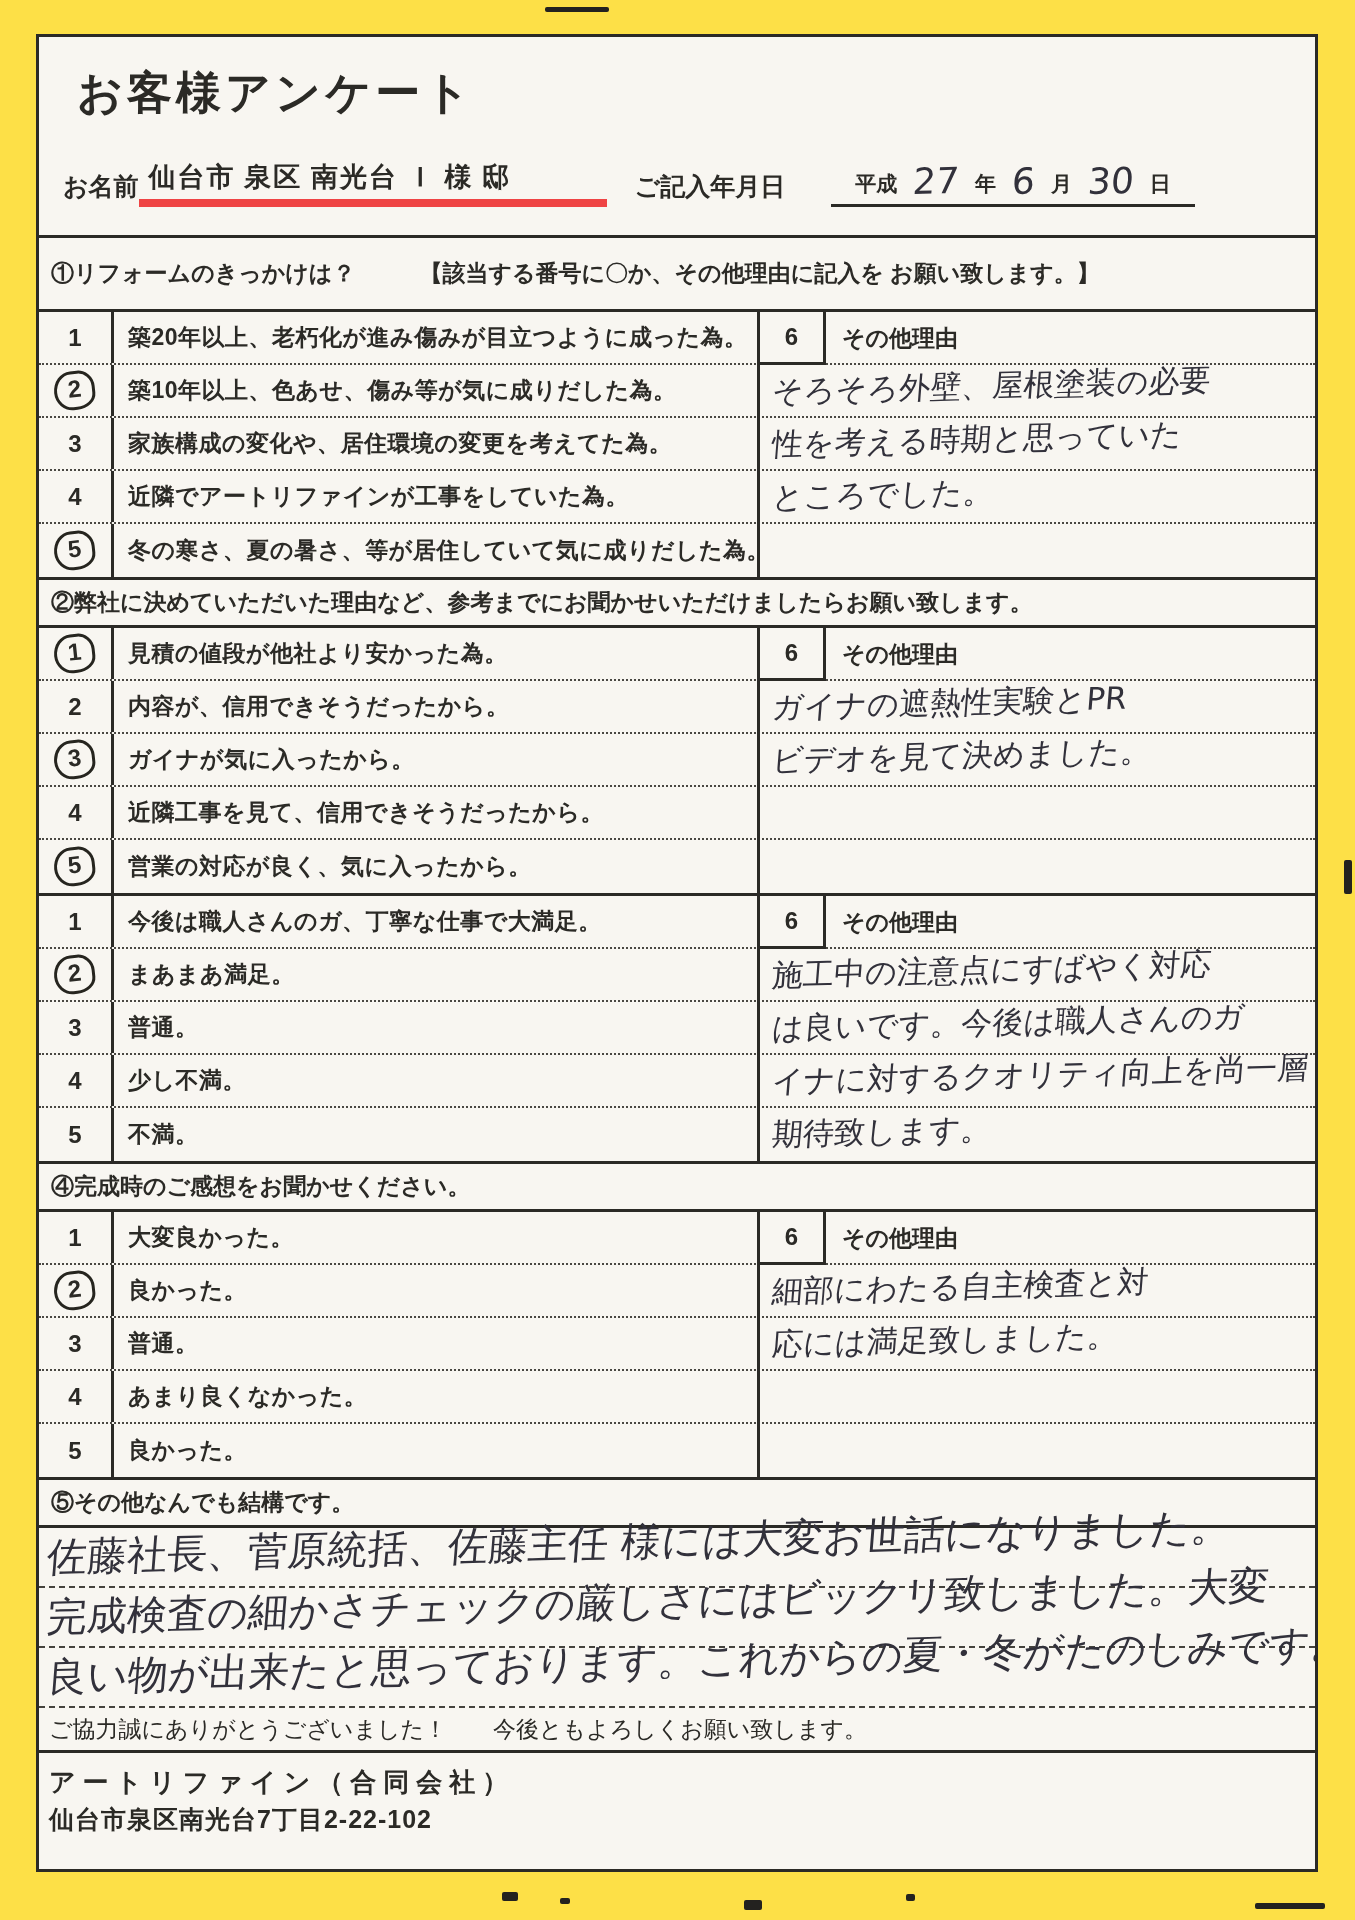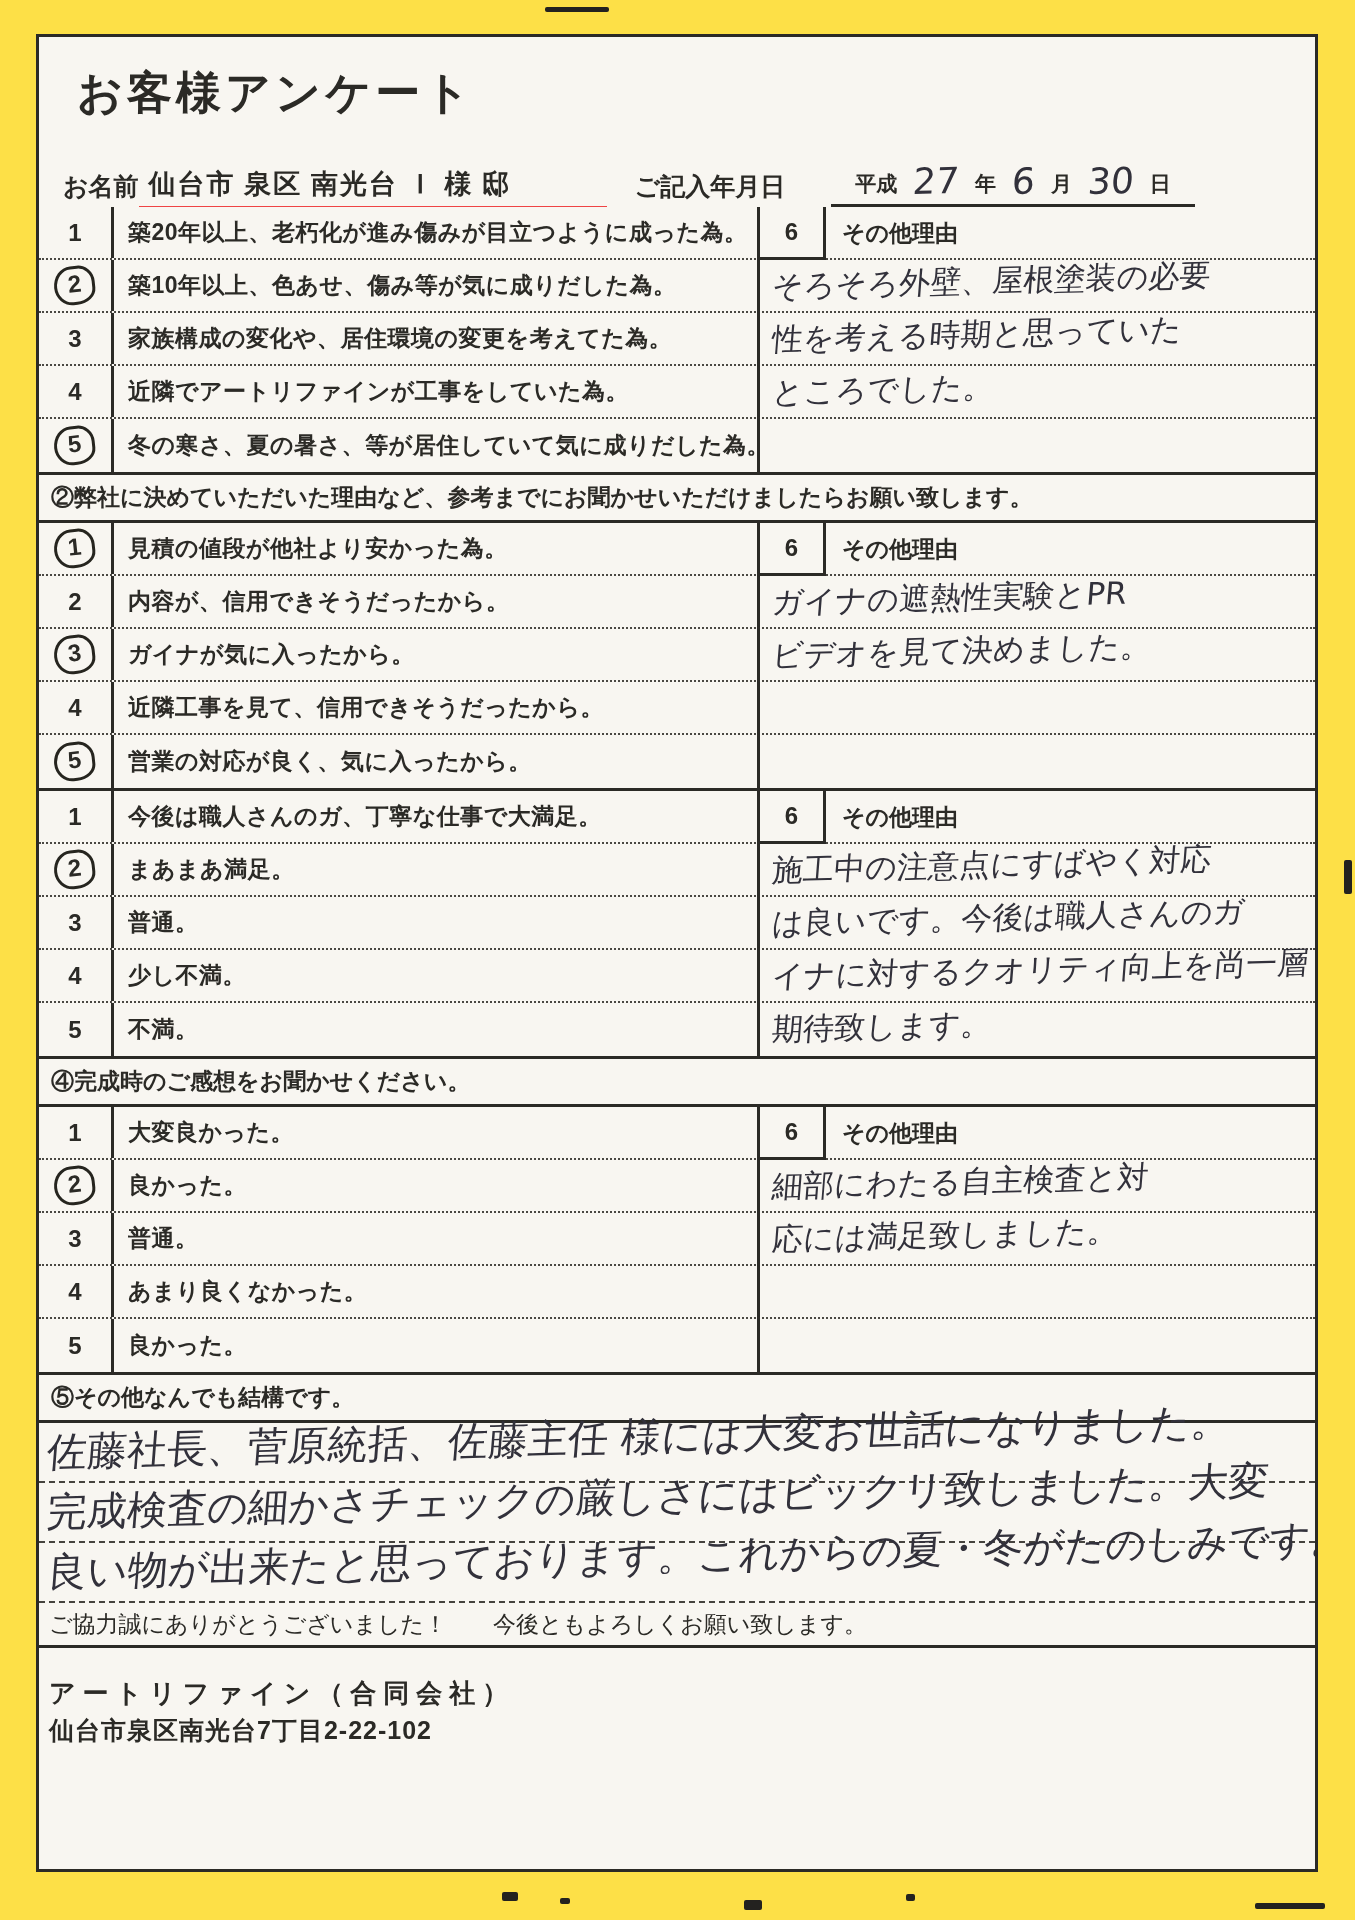--- a/index.html
+++ b/index.html
@@ -5,21 +5,21 @@
   html,body{margin:0;padding:0;background:#dedcd6;}
   .sheet{position:relative;width:1355px;height:1920px;background:#fde047;
          font-family:"Liberation Sans",sans-serif;color:#2b2a26;overflow:hidden;}
   .form-box{position:absolute;left:36px;top:34px;width:1282px;height:1838px;
             border:3px solid #2b2a26;background:#f8f6f1;box-sizing:border-box;overflow:hidden;}
 
   .title{margin:26px 0 0 38px;font-size:45px;font-weight:bold;letter-spacing:4px;}
 
   .meta{display:flex;align-items:flex-end;margin:36px 24px 0 24px;height:48px;}
   .name-label{font-size:25px;font-weight:bold;white-space:nowrap;padding-bottom:4px;}
-  .name-value{border-bottom:1px solid #ef4444;font-size:27px;font-weight:bold;width:452px;
+  .name-value{border-bottom:8px solid #ef4444;font-size:27px;font-weight:bold;width:452px;
               padding:0 6px 4px 10px;font-family:"Liberation Serif",serif;white-space:nowrap;letter-spacing:2px;}
   .date-group{display:flex;align-items:flex-end;margin-left:28px;text-align:right;}
   .date-label{font-size:25px;font-weight:bold;margin-right:46px;padding-bottom:4px;white-space:nowrap;}
   .date-fields{display:flex;align-items:flex-end;border-bottom:3px solid #2b2a26;padding:0 14px 2px 14px;}
   .date-fields .unit{font-size:21px;font-weight:bold;padding-bottom:4px;margin:0 10px;}
   .hw{font-family:"DejaVu Sans",sans-serif;color:#32313b;font-weight:normal;
       transform:skewX(-6deg) rotate(-1.5deg);transform-origin:left center;white-space:nowrap;}
   .date-fields .hw{font-size:36px;margin:0 6px;}
 
   .sec-head{border-bottom:3px solid #2b2a26;padding:7px 12px;font-size:23px;font-weight:bold;
@@ -45,21 +45,21 @@
              border-bottom:3px solid #2b2a26;box-sizing:border-box;}
   .other-label{display:flex;align-items:center;padding-left:16px;font-size:23px;font-weight:bold;}
   .hw-lines{position:absolute;top:53px;left:12px;right:0;}
   .hw-line{height:53px;display:flex;align-items:center;font-size:31px;overflow:visible;}
 
   .s5-line{height:60px;border-bottom:2px dashed #45433e;display:flex;align-items:center;
            padding-left:8px;font-size:40px;box-sizing:border-box;overflow:visible;}
   .thanks{height:42px;display:flex;align-items:center;padding-left:10px;font-size:23px;
           font-weight:normal;border-bottom:3px solid #2b2a26;white-space:nowrap;}
 
-  .footer{padding:28px 0 0 10px;}
+  .footer{padding:12px 0 0 10px;}
   .f-company{font-size:26px;font-weight:bold;letter-spacing:7px;}
   .f-address{font-size:25px;font-weight:bold;letter-spacing:1px;margin-top:3px;}
 
   .artifact{position:absolute;background:#23221f;border-radius:2px;}
 </style>
 </head>
 <body>
 
 <div class="sheet">
 
@@ -85,20 +85,24 @@
           <span class="hw">27</span>
           <span class="unit">年</span>
           <span class="hw">6</span>
           <span class="unit">月</span>
           <span class="hw">30</span>
           <span class="unit">日</span>
         </span>
       </span>
     </div>
 
+    <div class="sec-head first">
+      <span>①リフォームのきっかけは？</span>
+      <span class="note">【該当する番号に〇か、その他理由に記入を お願い致します。】</span>
+    </div>
     <div class="sec-table">
       <div class="opt">
         <div class="num">
             <span>1</span>
           </div>
         <div class="txt">築20年以上、老朽化が進み傷みが目立つように成った為。</div>
       </div>
       <div class="opt">
         <div class="num">
             <span class="circle">2</span>

